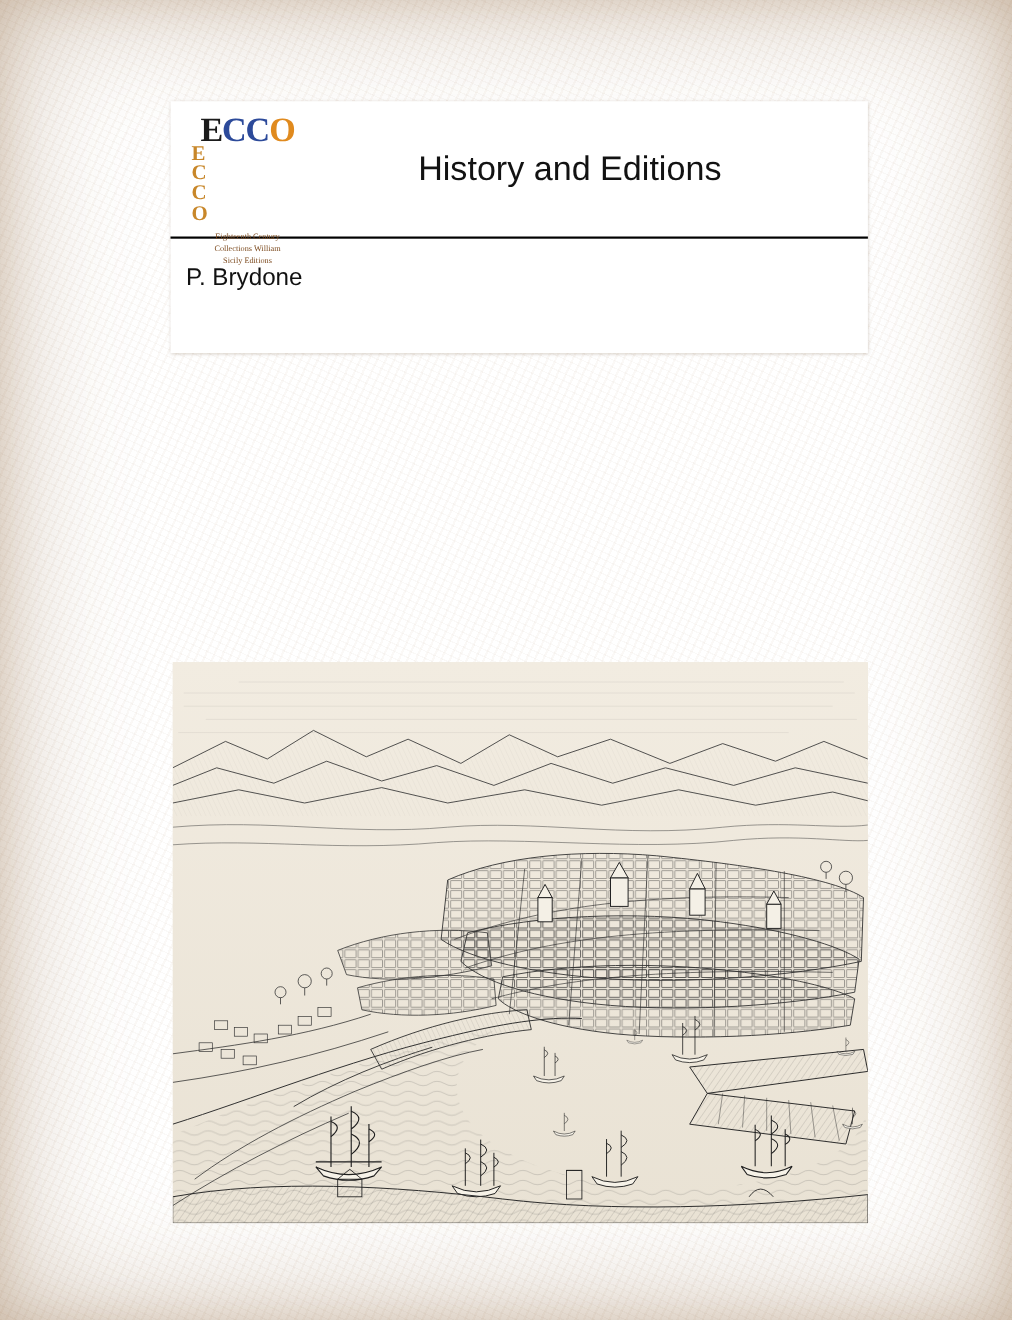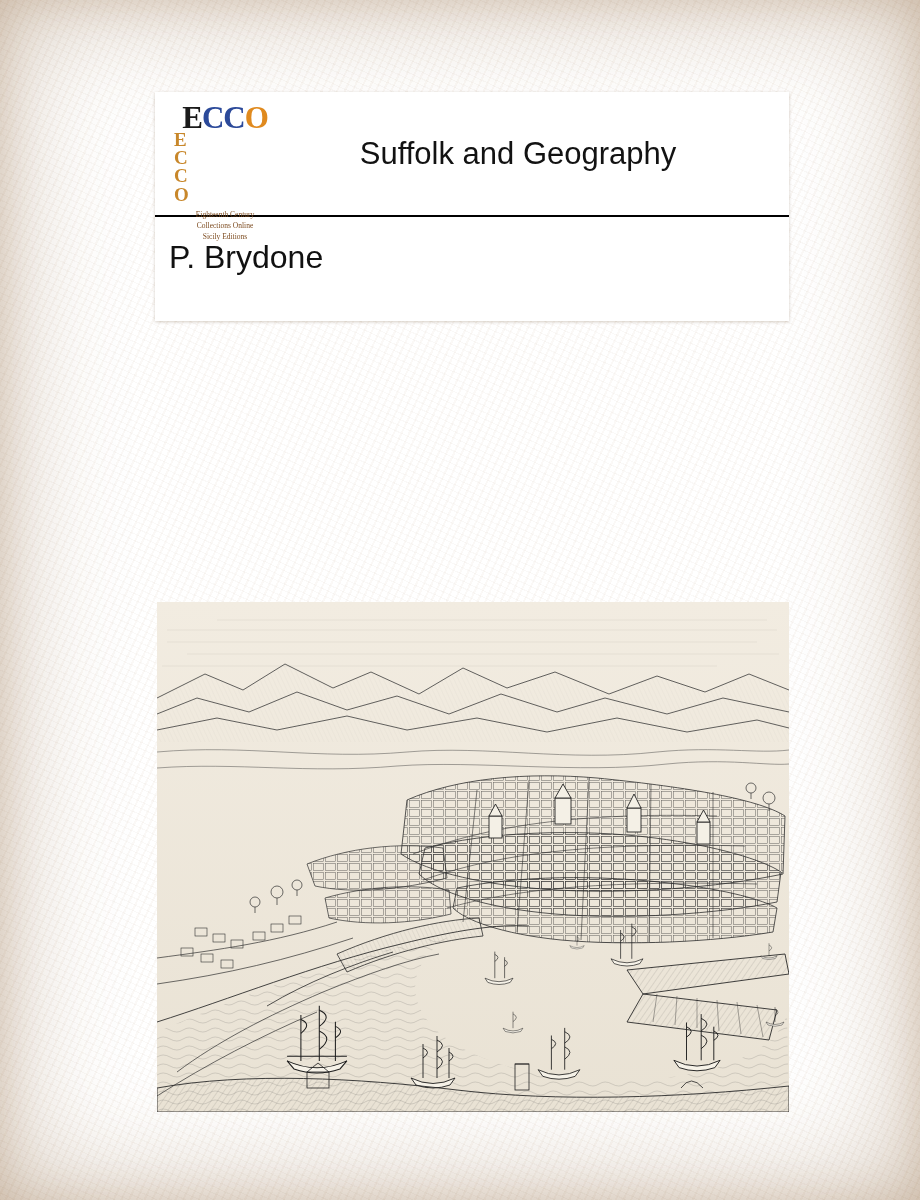--- a/index.html
+++ b/index.html
@@ -128,21 +128,21 @@
   }
 
   .author-block {
     height: 104px;
     display: flex;
     align-items: flex-start;
     padding: 22px 0 0 14px;
     box-sizing: border-box;
   }
   .author-text {
-    font-size: 32px;
+    font-size: 22px;
     color: #111;
   }
 
   
   .illustration {
     position: absolute;
     left: 157px;
     top: 602px;
     width: 632px;
     height: 510px;
@@ -164,26 +164,26 @@
       <div class="logo">
         <div class="logo-top">E<span class="c-blue">CC</span><span class="o-orange">O</span></div>
         <div class="logo-stack">
           <span>E</span>
           <span>C</span>
           <span>C</span>
           <span>O</span>
         </div>
         <div class="logo-sub">
           <span>Eighteenth Century</span>
-          <span>Collections Online</span>
+          <span>Collections William</span>
           <span>Sicily Editions</span>
         </div>
       </div>
 
-      <div class="subject">Suffolk and Geography</div>
+      <div class="subject">History and Editions</div>
     </div>
 
 
     <div class="author-block">
       <div class="author-text">P. Brydone</div>
     </div>
   </div>
 
   <div class="illustration">
     <svg width="632" height="510" viewBox="0 0 632 510" xmlns="http://www.w3.org/2000/svg" aria-hidden="true">

